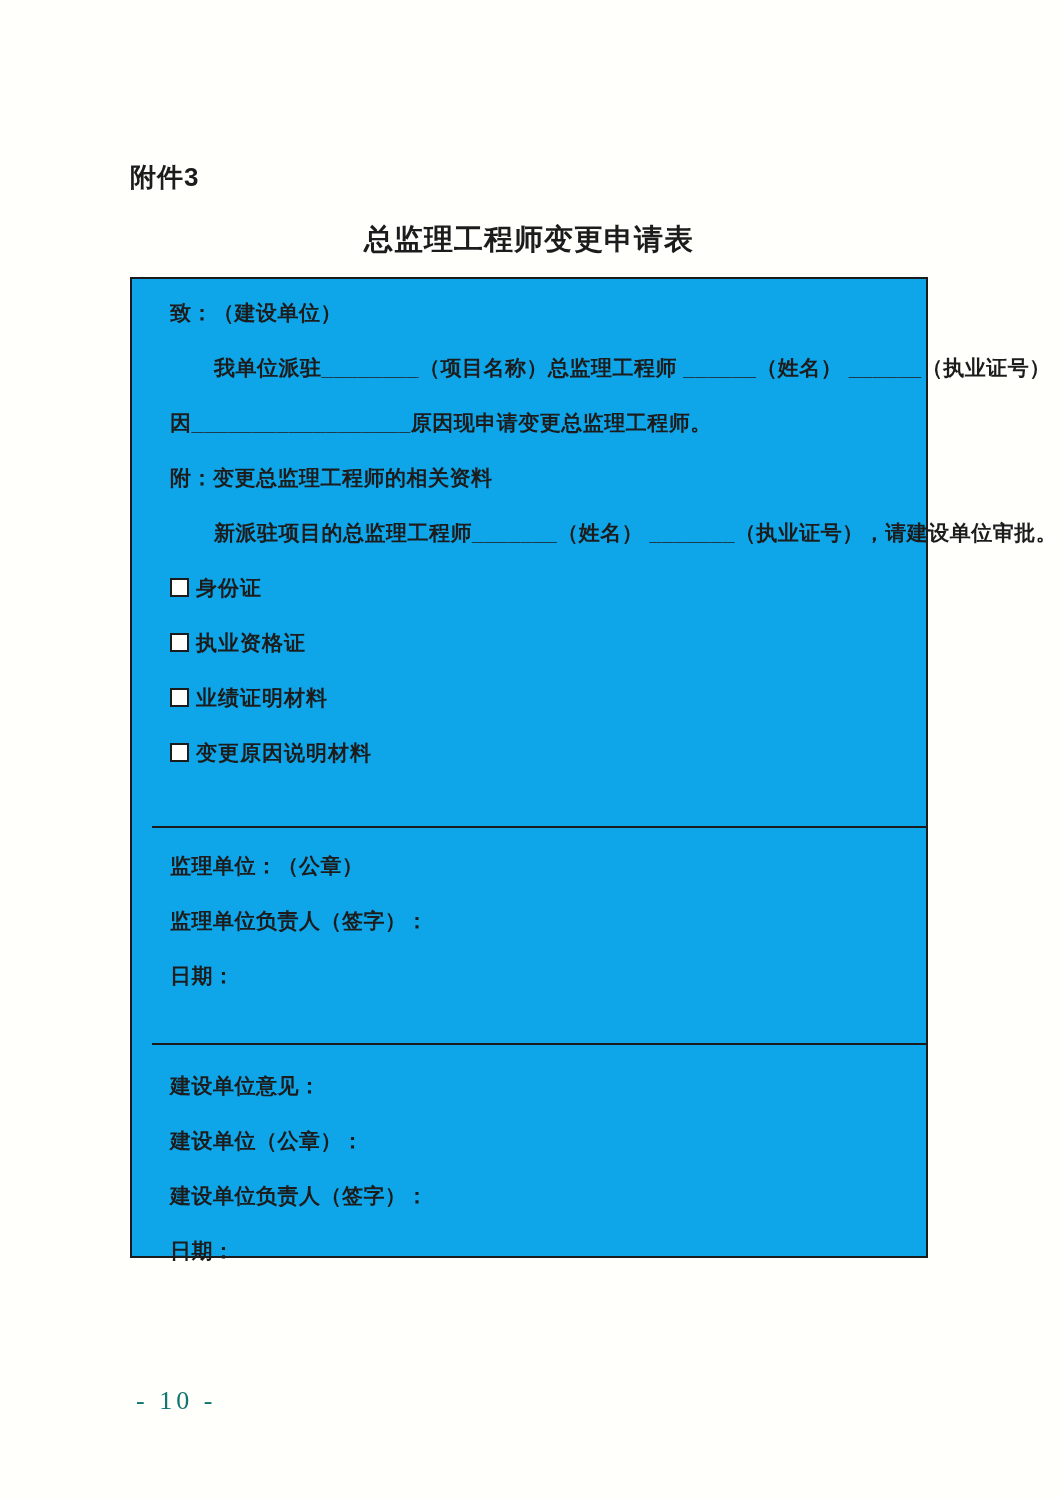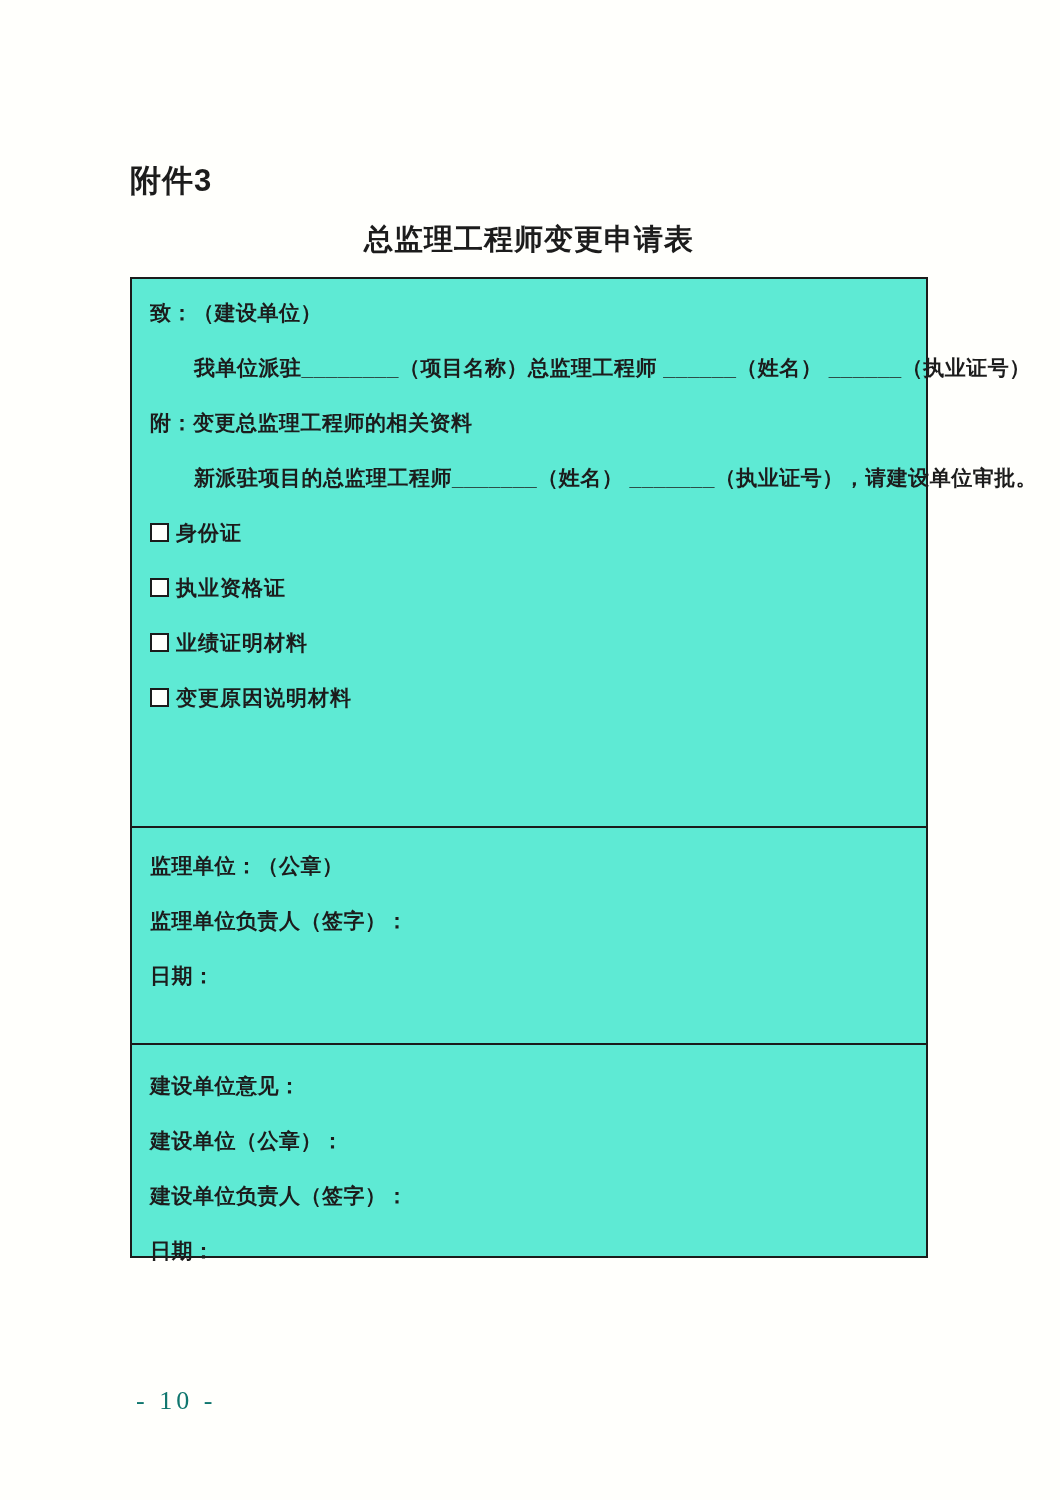--- a/index.html
+++ b/index.html
@@ -10,41 +10,42 @@
     height: 1500px;
     background: #fffffc;
     font-family: "Liberation Sans", sans-serif;
     color: #1c1c1c;
     overflow: hidden;
   }
   .attachment-label {
     position: absolute;
     left: 130px;
     top: 160px;
-    font-size: 31px;
+    font-size: 26px;
     font-weight: 700;
     letter-spacing: 1px;
   }
   .doc-title {
     position: absolute;
     left: 130px;
     top: 220px;
     width: 798px;
     text-align: center;
     font-size: 29px;
     font-weight: 700;
     letter-spacing: 1px;
   }
   .form-table {
     position: absolute;
     left: 130px;
     top: 277px;
     width: 798px;
     border: 2px solid #1b1b1b;
-    background: #5eead4;
+    background: #0ea5e9;
+    padding-left: 20px;
   }
   .form-section { padding: 0 18px; }
   .section-application  { height: 549px; border-bottom: 2px solid #1b1b1b; padding-top: 6px; }
   .section-supervision  { height: 217px; border-bottom: 2px solid #1b1b1b; padding-top: 10px; }
   .section-construction { height: 211px; padding-top: 13px; border-radius: 19px; }
   .form-line {
     height: 55px;
     display: flex;
     align-items: center;
     font-size: 21px;
@@ -85,20 +86,21 @@
 
   <div class="attachment-label">附件3</div>
 
   <div class="doc-title">总监理工程师变更申请表</div>
 
   <div class="form-table">
 
     <div class="form-section section-application">
       <div class="form-line">致：（建设单位）</div>
       <div class="form-line indent">我单位派驻________（项目名称）总监理工程师 ______（姓名） ______（执业证号）</div>
+      <div class="form-line">因__________________原因现申请变更总监理工程师。</div>
       <div class="form-line">附：变更总监理工程师的相关资料</div>
       <div class="form-line indent">新派驻项目的总监理工程师_______（姓名） _______（执业证号），请建设单位审批。</div>
 
       <div class="checkbox-row">
         <span class="checkbox-box"></span>
         <span class="checkbox-label">身份证</span>
       </div>
       <div class="checkbox-row">
         <span class="checkbox-box"></span>
         <span class="checkbox-label">执业资格证</span>

